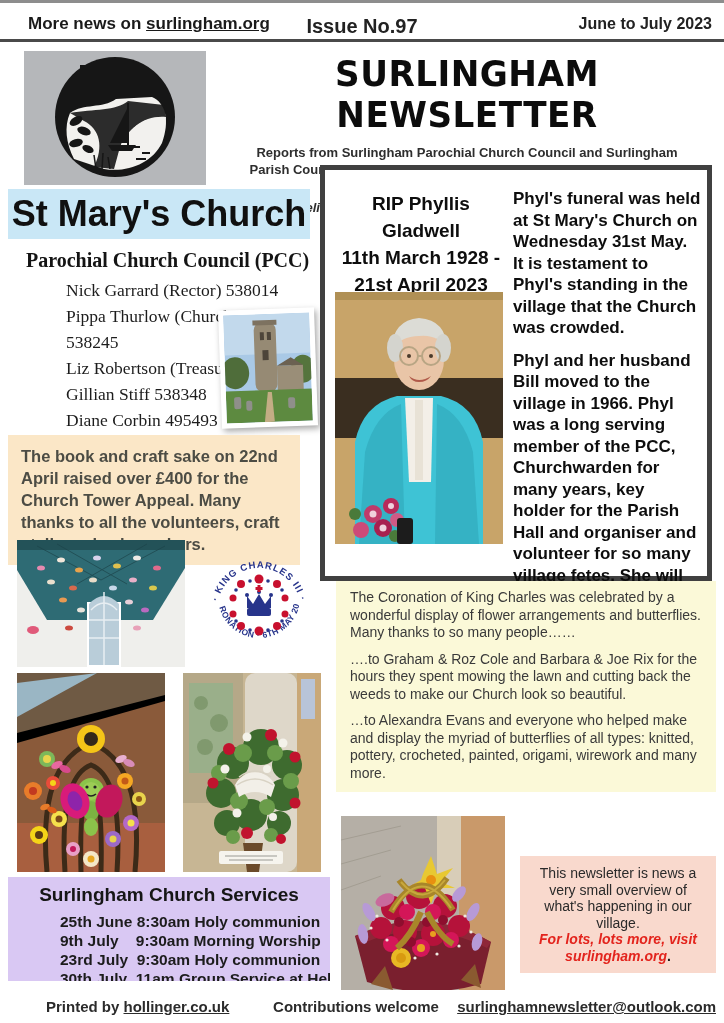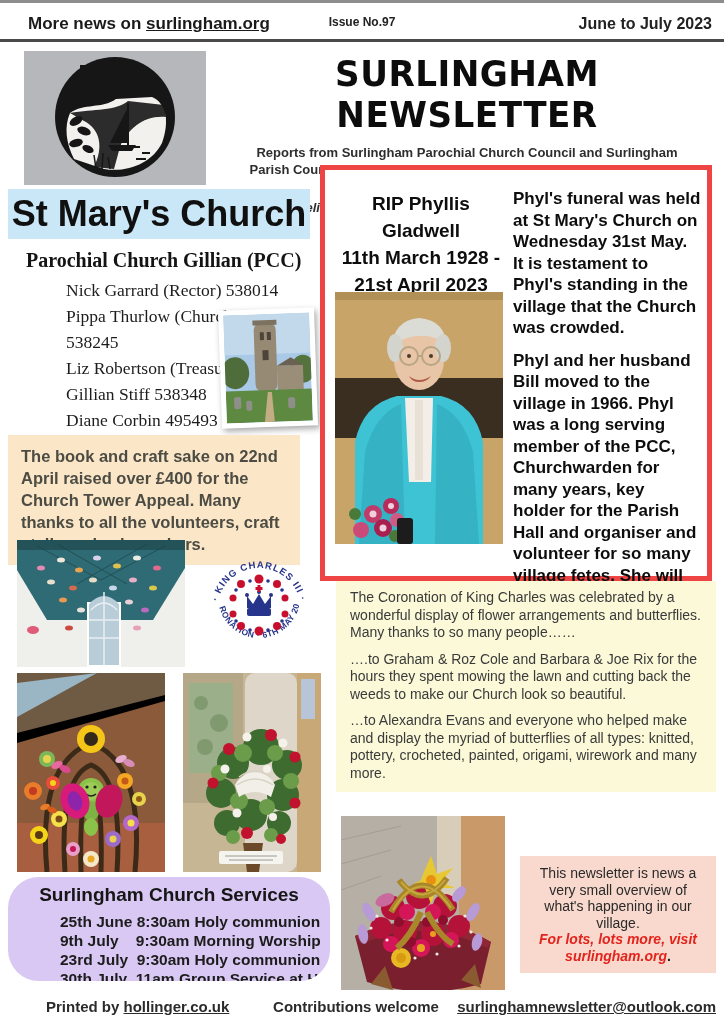--- a/index.html
+++ b/index.html
@@ -3,21 +3,21 @@
 <meta charset="utf-8">
 <style>
   html,body{margin:0;padding:0;background:#fff;}
   *{box-sizing:border-box;}
   .page{position:relative;width:724px;height:1023px;margin:0 auto;background:#fff;
         font-family:"Liberation Sans",sans-serif;color:#111;overflow:hidden;
         border-top:3px solid #8d8d8d;}
   
   .hdr-left{position:absolute;left:12px;top:11px;font-size:17px;font-weight:700;color:#1a1a1a;margin-left:16px;}
   .hdr-left .lnk{text-decoration:underline;}
-  .hdr-center{position:absolute;left:0;right:0;top:12px;text-align:center;font-size:12px;font-weight:600;color:#222;}
+  .hdr-center{position:absolute;left:0;right:0;top:12px;text-align:center;font-size:20px;font-weight:600;color:#222;}
   .hdr-right{position:absolute;right:12px;top:12px;font-size:16px;font-weight:600;color:#222;}
   .hdr-rule{position:absolute;left:0;right:0;top:36px;height:3px;background:#4a4a4a;}
   
   .masthead{position:absolute;left:218px;top:50px;width:498px;text-align:center;}
   .mast-title{font-family:"DejaVu Sans",sans-serif;font-size:36px;font-weight:800;letter-spacing:.5px;
               transform:scaleX(.95);transform-origin:center;color:#0c0c0c;}
   .mast-sub{margin:9px auto 0;width:452px;font-size:13px;font-weight:600;color:#2e2e2e;line-height:17px;}
   .mast-tag{margin-top:5px;font-size:13px;font-style:italic;font-weight:600;color:#2e2e2e;}
   
   .logo{position:absolute;left:24px;top:48px;width:182px;height:134px;}
@@ -34,34 +34,34 @@
   
   .peach{position:absolute;left:8px;top:432px;width:292px;background:#fbe7c7;padding:10px 13px;
          font-size:16.5px;font-weight:700;color:#4c4c44;line-height:22px;}
   
   .butterfly-photo{position:absolute;left:17px;top:537px;width:168px;height:127px;}
   .emblem{position:absolute;left:203px;top:549px;width:112px;height:106px;}
   .crochet-photo{position:absolute;left:17px;top:670px;width:148px;height:199px;}
   .roses-photo{position:absolute;left:183px;top:670px;width:138px;height:199px;}
   .photo svg{display:block;width:100%;height:100%;}
   
-  .ripbox{position:absolute;left:320px;top:162px;width:392px;height:416px;border:5px solid #ef4444;background:#fff;}
+  .ripbox{position:absolute;left:320px;top:162px;width:392px;height:416px;border:5px solid #404040;background:#fff;}
   .rip-title{position:absolute;left:10px;top:20px;width:172px;text-align:center;font-size:19px;font-weight:700;
              line-height:27px;color:#0d0d0d;white-space:pre-line;}
   .rip-photo{position:absolute;left:10px;top:122px;width:168px;height:252px;}
   .rip-text{position:absolute;left:188px;top:10px;width:188px;font-size:17px;font-weight:700;line-height:21.5px;color:#0d0d0d;margin-top:8px;}
   .rip-text p{margin:0 0 11px 0;}
   
   .yellow{position:absolute;left:336px;top:578px;width:380px;background:#fbf9d8;padding:8px 14px;
           font-size:14px;line-height:17.5px;color:#3a3a3a;}
   .yellow p{margin:0 0 9px 0;}
   .yellow p:last-child{margin-bottom:2px;}
   
   .purple{position:absolute;left:8px;top:874px;width:322px;height:104px;background:#d9c8f3;
-          padding:7px 10px 6px;overflow:hidden;border-radius:31px;}
+          padding:7px 10px 6px;overflow:hidden;}
   .svc-head{text-align:center;font-size:19px;font-weight:700;color:#161616;margin-bottom:6px;}
   .svc-line{font-size:15.5px;font-weight:600;line-height:19px;color:#1c1c1c;white-space:pre;padding-left:42px;}
   
   .bouquet-photo{position:absolute;left:341px;top:813px;width:164px;height:174px;z-index:3;}
   
   .pink{position:absolute;left:520px;top:853px;width:196px;background:#f9d9cd;padding:9px 8px;
         text-align:center;font-size:14px;line-height:16.5px;color:#2a2a2a;}
   .pink .hot{color:#e3241d;font-weight:700;font-style:italic;}
   .pink .dot{color:#1a1a1a;font-weight:700;}
   
@@ -115,21 +115,21 @@
 
   <div class="masthead">
     <div class="mast-title">SURLINGHAM NEWSLETTER</div>
     <div class="mast-sub">Reports from Surlingham Parochial Church Council and Surlingham Parish Council, and notices provided by village groups of forthcoming events in the village.</div>
     <div class="mast-tag">Delivered by volunteers to every dwelling in the village.</div>
   </div>
 
   <div class="stmary">St Mary's Church</div>
 
   <div class="pcc">
-    <div class="pcc-head">Parochial Church Gillian (PCC)</div>
+    <div class="pcc-head">Parochial Church Council (PCC)</div>
     <div class="pcc-line">Nick Garrard (Rector) 538014</div>
     <div class="pcc-line">Pippa Thurlow (Church Warden) 538245</div>
     <div class="pcc-line">Liz Robertson (Treasurer) 538642</div>
     <div class="pcc-line">Gillian Stiff  538348</div>
     <div class="pcc-line">Diane Corbin  495493</div>
     <div class="pcc-line">Charles Hampton 537180</div>
     <div class="pcc-line">Clive Evans  (Newsletter)  538234</div>
   </div>
 
   <div class="tower-photo">

